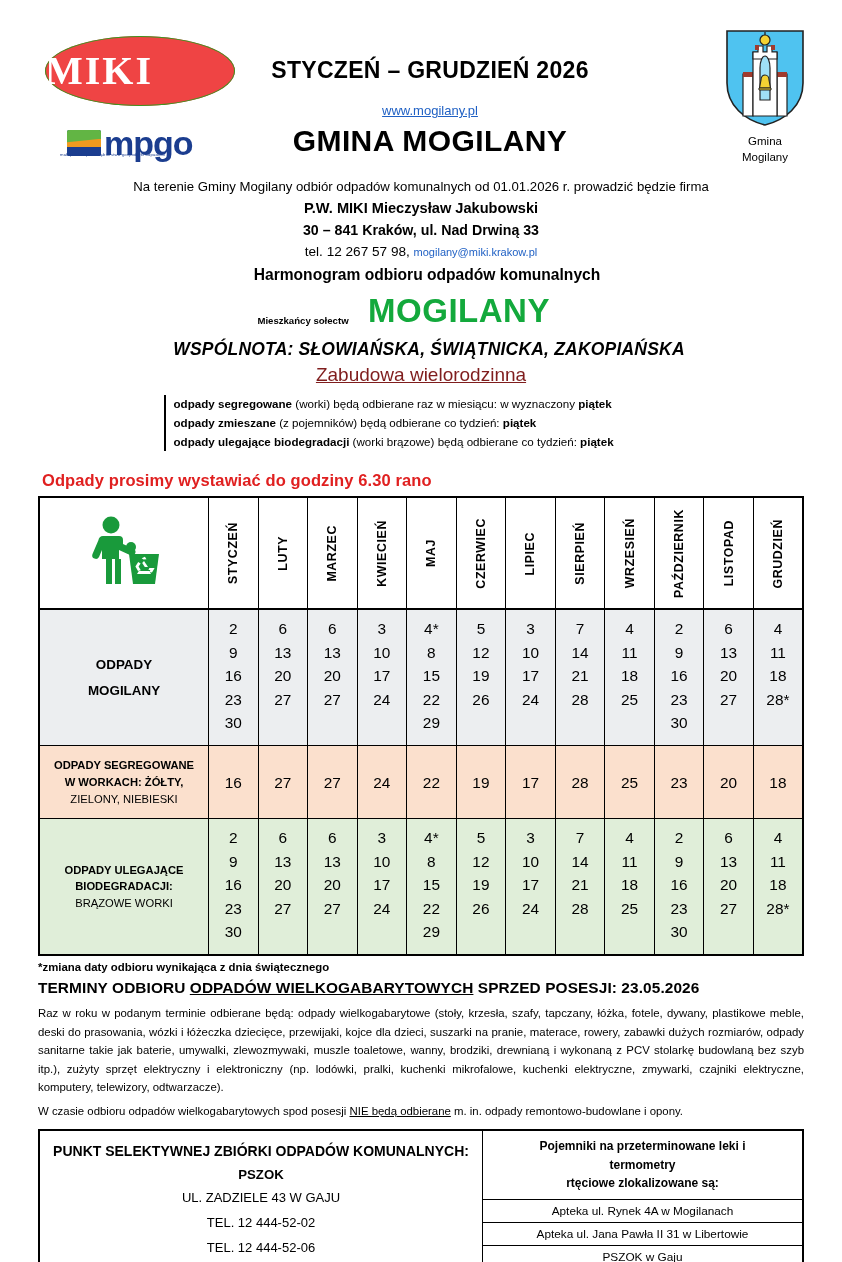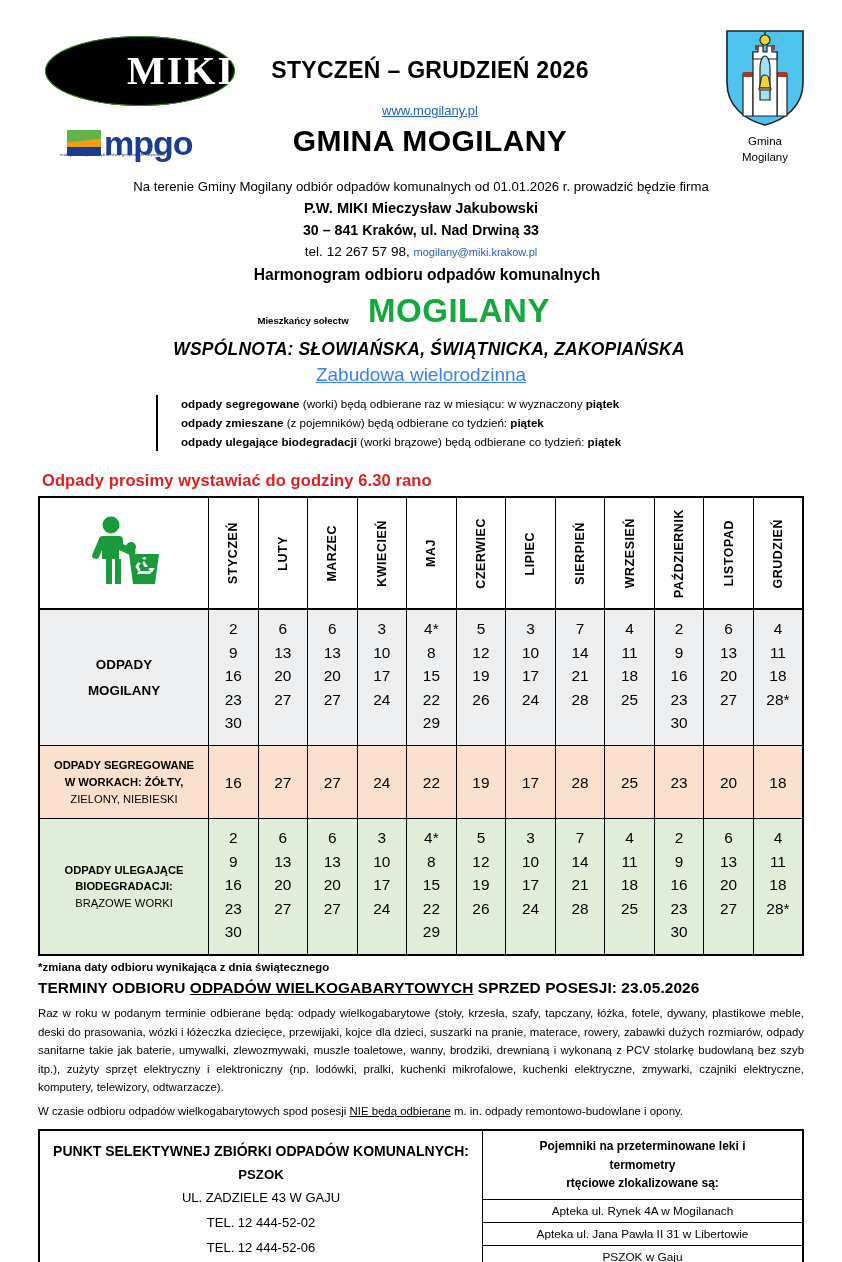--- a/index.html
+++ b/index.html
@@ -11,22 +11,22 @@
     -webkit-font-smoothing:antialiased;
     overflow:hidden;
     position:relative;
   }
   .page{position:relative;width:842px;height:1262px;}
 
   
   .header{position:relative;height:175px;}
   .miki-logo{
     position:absolute;left:45px;top:36px;width:190px;height:70px;
-    background:#000000;border-radius:50%;
-    display:flex;align-items:center;justify-content:flex-end;
+    background:#ef4444;border-radius:50%;
+    display:flex;align-items:center;justify-content:flex-start;
     box-shadow:inset 0 0 0 1px #3d9420;
   }
   .miki-logo .wordmark{
     font-family:"Liberation Serif","DejaVu Serif",serif;
     font-weight:700;font-size:40px;color:#ffffff;letter-spacing:2px;
     line-height:1;
   }
   .mpgo-logo{
     position:absolute;left:67px;top:122px;width:160px;height:42px;
     display:flex;align-items:center;
@@ -70,25 +70,25 @@
   }
   .solectwo .big{
     font-size:33px;font-weight:700;color:#13a93c;letter-spacing:.5px;
     display:inline-block;transform:translateX(38px);line-height:1.1;
   }
   .wspolnota{
     text-align:center;font-size:17.5px;font-weight:700;font-style:italic;
     letter-spacing:.2px;margin-top:2px;padding-left:16px;
   }
   .zabudowa{
-    text-align:center;font-size:19px;color:#3b82f6;margin-top:4px;
+    text-align:center;font-size:19px;color:#7f1d1d;margin-top:4px;
   }
   .zabudowa span{text-decoration:underline;}
 
-  .rules{width:505px;margin:9px auto 0 auto;border-left:2.5px solid #000;padding-left:23px;}
+  .rules{width:505px;margin:9px auto 0 auto;border-left:2.5px solid #000;padding-left:8px;}
   .rules div{font-size:11.6px;line-height:1.62;}
   .rules b{font-weight:700;}
 
   .warn{
     margin:20px 0 6px 42px;font-size:16.5px;font-weight:700;color:#e02020;
     letter-spacing:.1px;
   }
 
   
   .sched{

